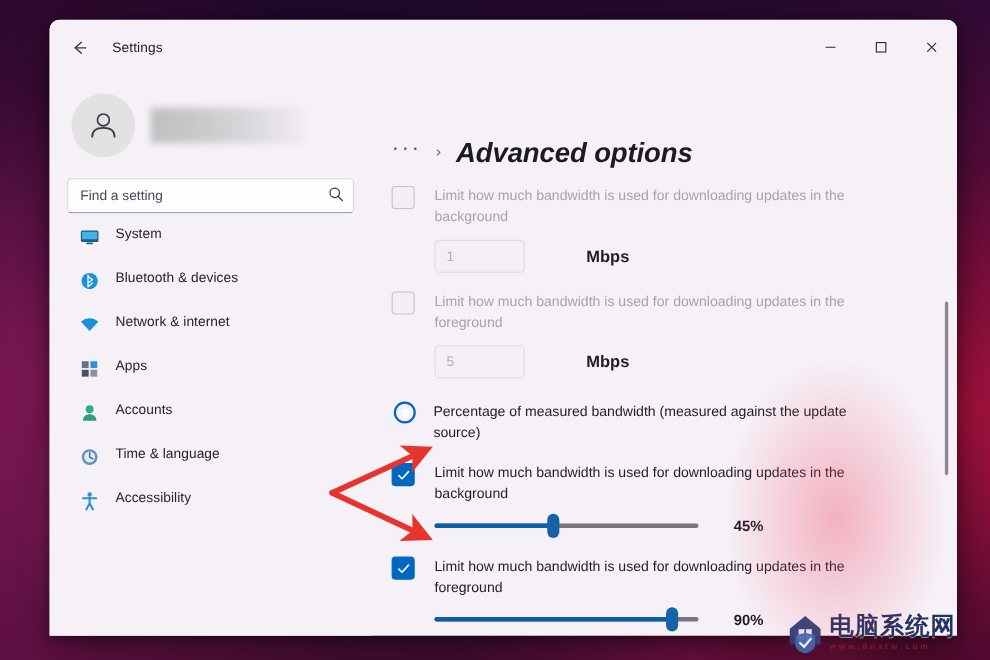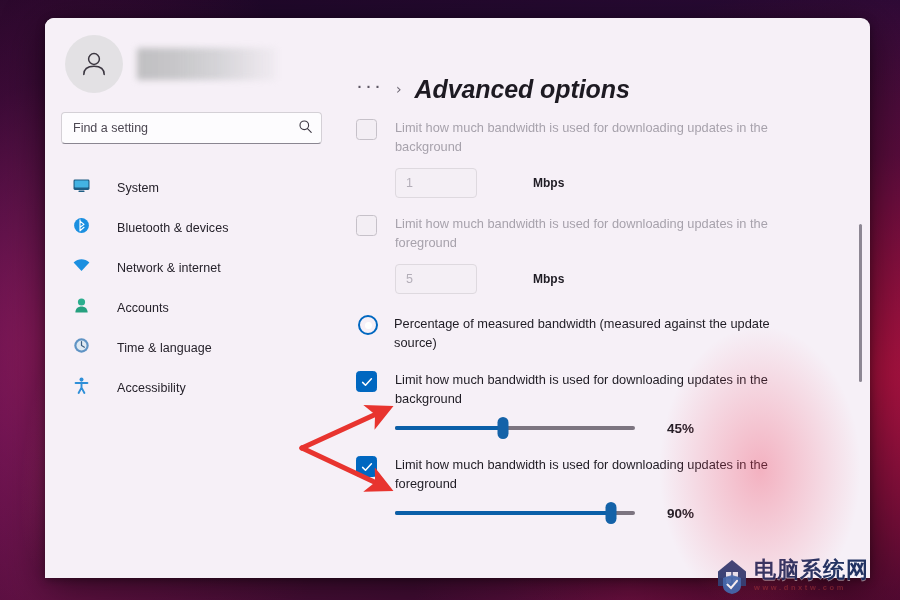--- a/index.html
+++ b/index.html
@@ -150,22 +150,22 @@
   }
 
   .navlist {
     margin-top: 11px;
     flex: 1 1 auto;
     overflow: hidden;
   }
   .navitem {
     height: 40px;
     display: flex;
-    align-items: flex-end;
-    gap: 26px;
+    align-items: flex-start;
+    gap: 14px;
     padding: 0 10px;
     border-radius: 5px;
     cursor: default;
   }
   .navicon {
     width: 20px; height: 20px;
     flex: 0 0 20px;
     display: flex; align-items: center; justify-content: center;
   }
   .navlabel {
@@ -253,21 +253,21 @@
     border: 1px solid #ded9df;
     border-radius: 4px;
     background: #f4eff5;
     font-family: "Liberation Sans", sans-serif;
     font-size: 12.5px;
     color: #b3aeb8;
     padding: 0 10px;
     outline: none;
   }
   .mbps-unit {
-    font-size: 12px;
+    font-size: 15px;
     font-weight: 700;
     color: #1f1c24;
     padding-left: 28px;
   }
 
   
   .radio-row {
     display: flex;
     align-items: flex-start;
     gap: 16px;
@@ -388,20 +388,47 @@
     margin-top: 3px;
   }
 </style>
 </head>
 <body>
 
 <div id="desktop">
 
   <div id="window">
 
+    <div class="titlebar">
+      <div class="back-btn">
+        <svg width="17" height="17" viewBox="0 0 17 17">
+          <path d="M10 3.5 L4.4 8.5 L10 13.5" fill="none" stroke="currentColor" stroke-width="1.25" stroke-linecap="round" stroke-linejoin="round"></path>
+          <path d="M4.4 8.5 H14" fill="none" stroke="currentColor" stroke-width="1.25" stroke-linecap="round"></path>
+        </svg>
+      </div>
+      <div class="win-title">Settings</div>
+
+      <div class="wincontrols">
+        <div class="wc">
+          <svg width="12" height="12" viewBox="0 0 12 12">
+            <path d="M1.5 6 H10.5" stroke="currentColor" stroke-width="1" fill="none"></path>
+          </svg>
+        </div>
+        <div class="wc">
+          <svg width="12" height="12" viewBox="0 0 12 12">
+            <rect x="1.7" y="1.7" width="8.6" height="8.6" fill="none" stroke="currentColor" stroke-width="1"></rect>
+          </svg>
+        </div>
+        <div class="wc close">
+          <svg width="12" height="12" viewBox="0 0 12 12">
+            <path d="M2 2 L10 10 M10 2 L2 10" stroke="currentColor" stroke-width="1" fill="none"></path>
+          </svg>
+        </div>
+      </div>
+    </div>
 
     <div class="wbody">
 
       <div class="sidebar">
 
         <div class="account">
           <div class="avatar">
             <svg width="34" height="34" viewBox="0 0 34 34">
               <circle cx="17" cy="12" r="5.4" fill="none" stroke="#3c3741" stroke-width="1.5"></circle>
               <path d="M6.8 27.5 C6.8 21.6 11.3 19.2 17 19.2 C22.7 19.2 27.2 21.6 27.2 27.5" fill="none" stroke="#3c3741" stroke-width="1.5" stroke-linecap="round"></path>
@@ -446,20 +473,31 @@
           <div class="navitem">
             <span class="navicon">
               <svg width="19" height="19" viewBox="0 0 19 19">
                 <path d="M1.6 6.4 C4.1 4.3 6.7 3.3 9.5 3.3 C12.3 3.3 14.9 4.3 17.4 6.4 L9.5 15 Z" fill="#1b8fe0"></path>
               </svg>
             </span>
             <span class="navlabel">Network &amp; internet</span>
           </div>
 
 
+          <div class="navitem">
+            <span class="navicon">
+              <svg width="19" height="19" viewBox="0 0 19 19">
+                <rect x="2.4" y="2.4" width="6.2" height="6.2" fill="#6c7280"></rect>
+                <rect x="2.4" y="10.2" width="6.2" height="6.2" fill="#4b515e"></rect>
+                <rect x="10.2" y="10.2" width="6.2" height="6.2" fill="#8a909c"></rect>
+                <rect x="10.2" y="2.4" width="6.2" height="6.2" fill="#2f8fd8"></rect>
+              </svg>
+            </span>
+            <span class="navlabel">Apps</span>
+          </div>
 
           <div class="navitem">
             <span class="navicon">
               <svg width="19" height="19" viewBox="0 0 19 19">
                 <circle cx="9.5" cy="6" r="3.6" fill="#2cae8e"></circle>
                 <path d="M3.4 16.6 C3.4 12.6 6.2 10.6 9.5 10.6 C12.8 10.6 15.6 12.6 15.6 16.6 Z" fill="#26a07f"></path>
               </svg>
             </span>
             <span class="navlabel">Accounts</span>
           </div>

